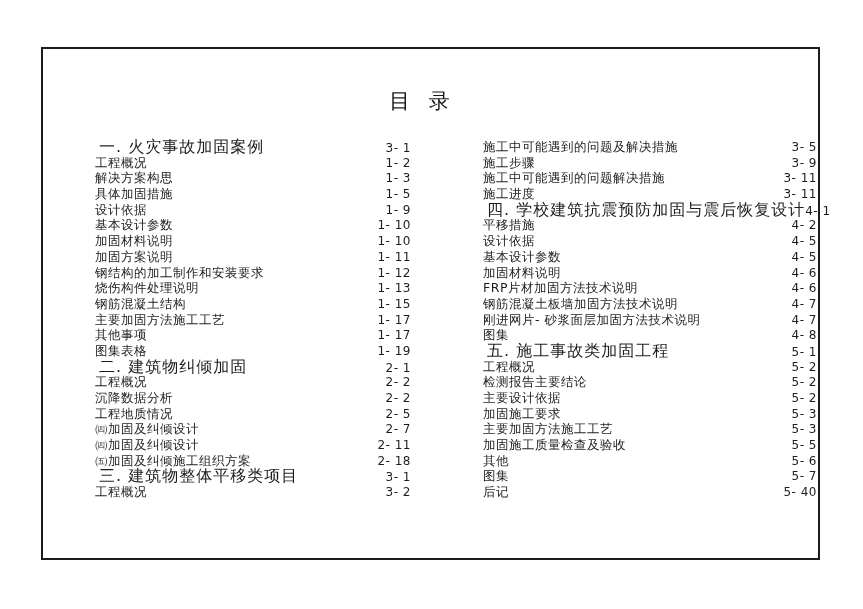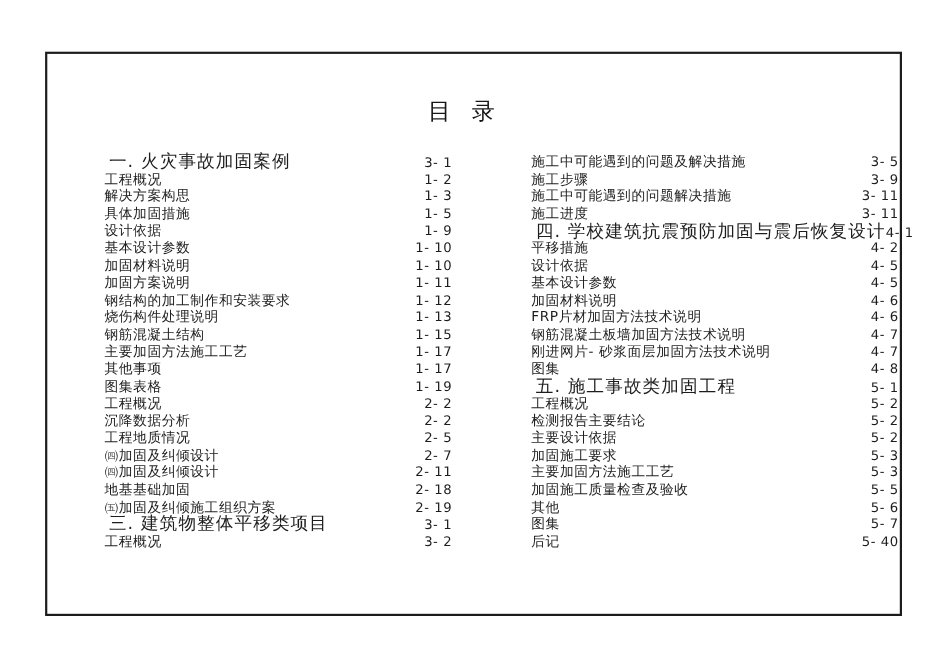--- a/index.html
+++ b/index.html
@@ -118,20 +118,24 @@
         <span class="page">1- 17</span>
       </div>
       <div class="row">
         <span class="label">其他事项</span>
         <span class="page">1- 17</span>
       </div>
       <div class="row">
         <span class="label">图集表格</span>
         <span class="page">1- 19</span>
       </div>
+      <div class="row heading">
+        <span class="label">二. 建筑物纠倾加固</span>
+        <span class="page">2- 1</span>
+      </div>
       <div class="row">
         <span class="label">工程概况</span>
         <span class="page">2- 2</span>
       </div>
       <div class="row">
         <span class="label">沉降数据分析</span>
         <span class="page">2- 2</span>
       </div>
       <div class="row">
         <span class="label">工程地质情况</span>
@@ -139,26 +143,22 @@
       </div>
       <div class="row">
         <span class="label">㈣加固及纠倾设计</span>
         <span class="page">2- 7</span>
       </div>
       <div class="row">
         <span class="label">㈣加固及纠倾设计</span>
         <span class="page">2- 11</span>
       </div>
       <div class="row">
-        <span class="label">地基基础加固</span>
+        <span class="label">㈤加固及纠倾施工组织方案</span>
         <span class="page">2- 18</span>
-      </div>
-      <div class="row">
-        <span class="label">㈤加固及纠倾施工组织方案</span>
-        <span class="page">2- 19</span>
       </div>
       <div class="row heading">
         <span class="label">三. 建筑物整体平移类项目</span>
         <span class="page">3- 1</span>
       </div>
       <div class="row">
         <span class="label">工程概况</span>
         <span class="page">3- 2</span>
       </div>
     </div>

